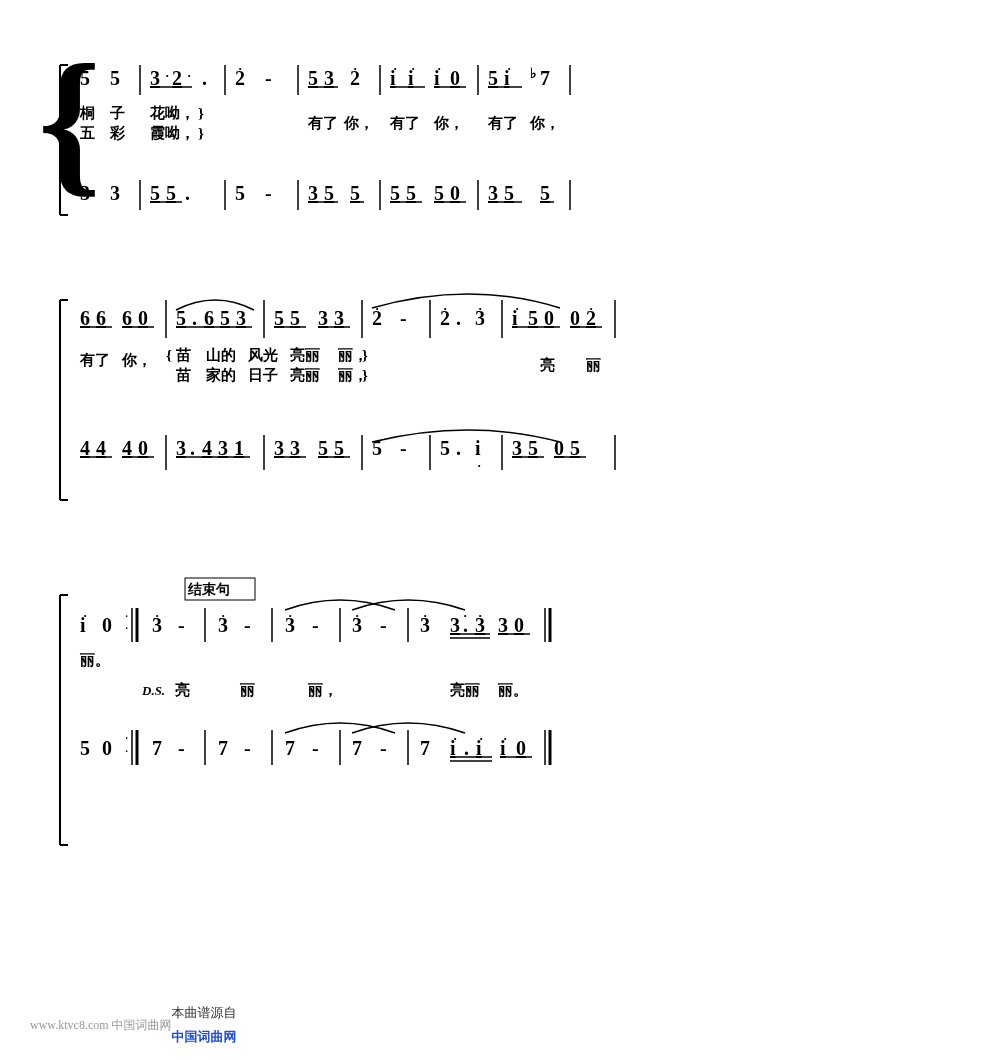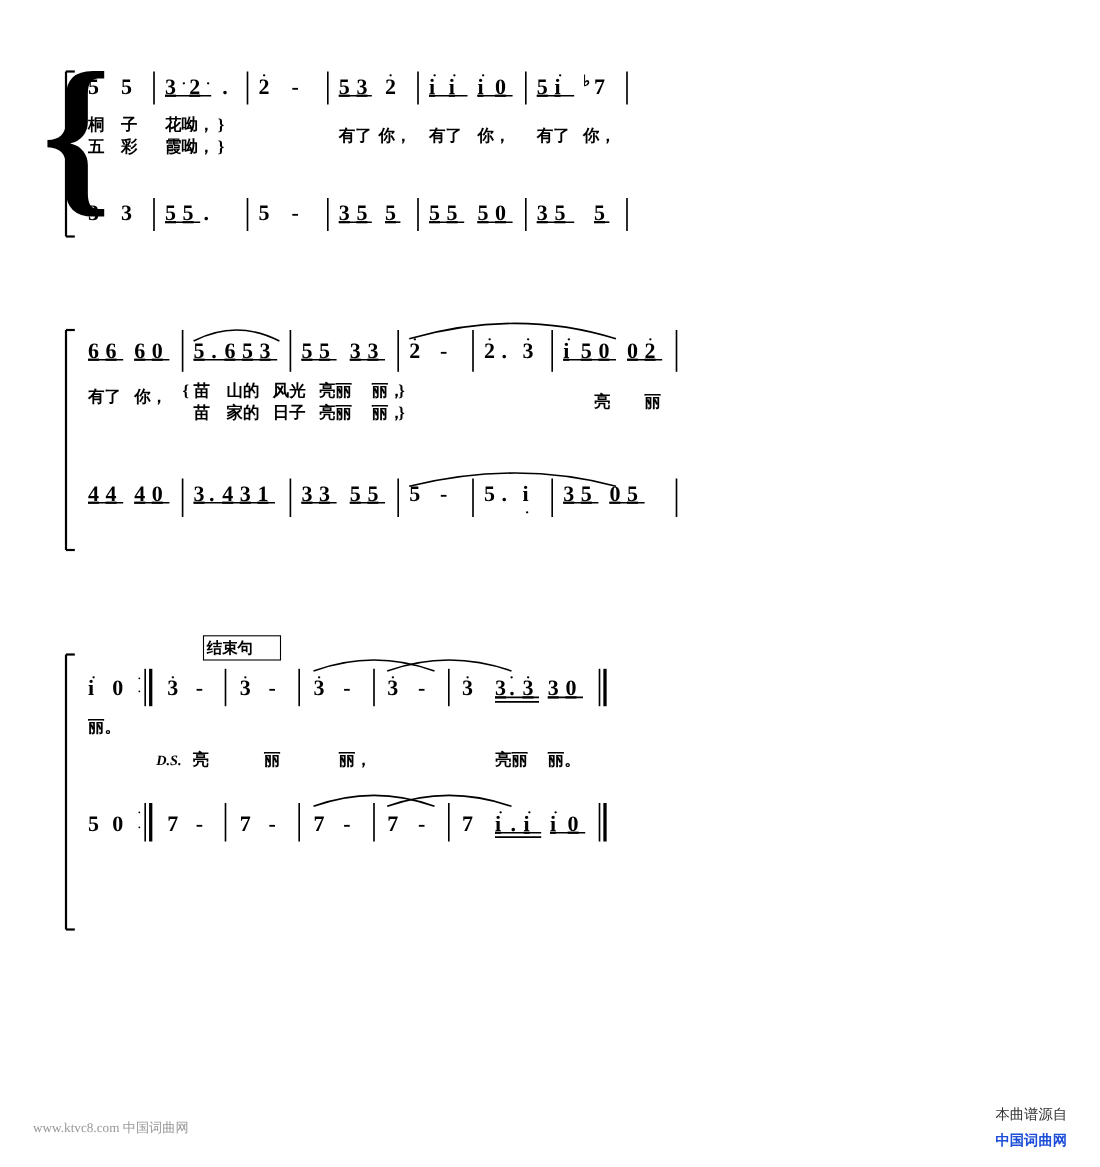--- a/index.html
+++ b/index.html
@@ -24,21 +24,20 @@
       font-family: 'Times New Roman', serif;
       font-weight: bold;
     }
 
     
     .footer {
       position: absolute;
       bottom: 15px;
       width: calc(100% - 60px);
       display: flex;
-      justify-content: space-between;
       align-items: center;
       font-size: 13px;
       color: #333;
     }
   </style>
 </head>
 <body>
 
 <div class="page">
 

